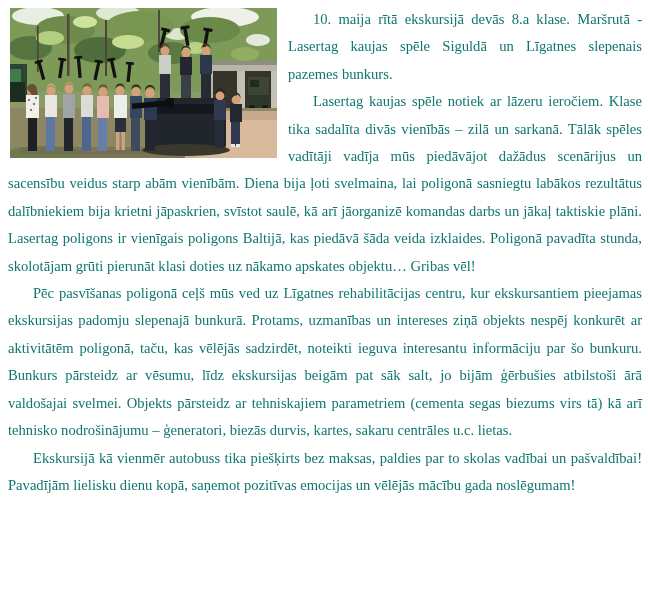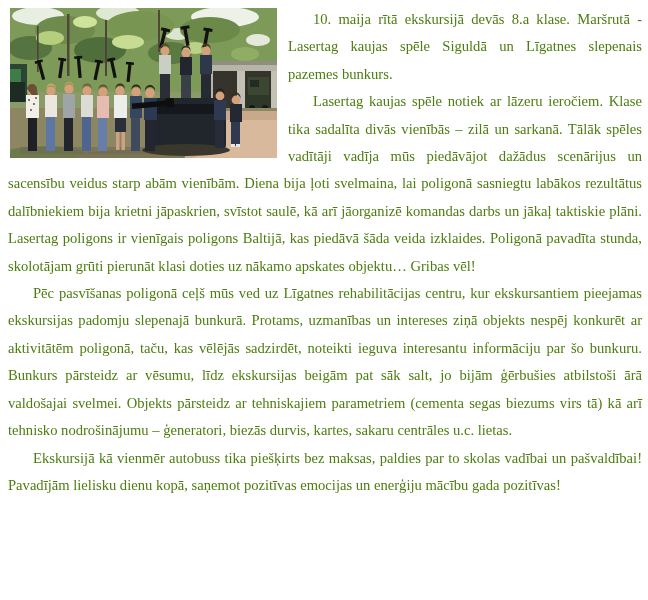--- a/index.html
+++ b/index.html
@@ -13,21 +13,21 @@
     overflow: hidden;
   }
   .page {
     box-sizing: border-box;
     width: 648px;
     height: 600px;
     padding: 6px 6px 0 8px;
     font-family: "Liberation Serif", "DejaVu Serif", serif;
     font-size: 14.6px;
     line-height: 27.4px;
-    color: #4d7c0f;
+    color: #0f766e;
   }
   .article p {
     margin: 0;
     text-align: justify;
     text-indent: 25px;
   }
   figure.photo {
     float: left;
     width: 267px;
     height: 150px;
@@ -227,16 +227,16 @@
             <rect x="221" y="114" width="9" height="24" fill="#2f3a50"></rect>
           <rect x="221" y="136" width="4" height="3" fill="#e8e8e4"></rect>
             <rect x="226" y="136" width="4" height="3" fill="#e8e8e4"></rect>
         </g>
       </svg>
     </figure>
 
     <p>10. maija rītā ekskursijā devās 8.a klase. Maršrutā - Lasertag kaujas spēle Siguldā un Līgatnes slepenais pazemes bunkurs.</p>
     <p>Lasertag kaujas spēle notiek ar lāzeru ieročiem. Klase tika sadalīta divās vienībās – zilā un sarkanā. Tālāk spēles vadītāji vadīja mūs piedāvājot dažādus scenārijus un sacensību veidus starp abām vienībām. Diena bija ļoti svelmaina, lai poligonā sasniegtu labākos rezultātus dalībniekiem bija krietni jāpaskrien, svīstot saulē, kā arī jāorganizē komandas darbs un jākaļ taktiskie plāni. Lasertag poligons ir vienīgais poligons Baltijā, kas piedāvā šāda veida izklaides. Poligonā pavadīta stunda, skolotājam grūti pierunāt klasi doties uz nākamo apskates objektu… Gribas vēl!</p>
     <p>Pēc pasvīšanas poligonā ceļš mūs ved uz Līgatnes rehabilitācijas centru, kur ekskursantiem pieejamas ekskursijas padomju slepenajā bunkurā. Protams, uzmanības un intereses ziņā objekts nespēj konkurēt ar aktivitātēm poligonā, taču, kas vēlējās sadzirdēt, noteikti ieguva interesantu informāciju par šo bunkuru. Bunkurs pārsteidz ar vēsumu, līdz ekskursijas beigām pat sāk salt, jo bijām ģērbušies atbilstoši ārā valdošajai svelmei. Objekts pārsteidz ar tehniskajiem parametriem (cementa segas biezums virs tā) kā arī tehnisko nodrošinājumu – ģeneratori, biezās durvis, kartes, sakaru centrāles u.c. lietas.</p>
-    <p>Ekskursijā kā vienmēr autobuss tika piešķirts bez maksas, paldies par to skolas vadībai un pašvaldībai! Pavadījām lielisku dienu kopā, saņemot pozitīvas emocijas un enerģiju mācību gada pozitīvas!</p>
+    <p>Ekskursijā kā vienmēr autobuss tika piešķirts bez maksas, paldies par to skolas vadībai un pašvaldībai! Pavadījām lielisku dienu kopā, saņemot pozitīvas emocijas un vēlējās mācību gada noslēgumam!</p>
 
   </div>
 </div>
 
 </body></html>

